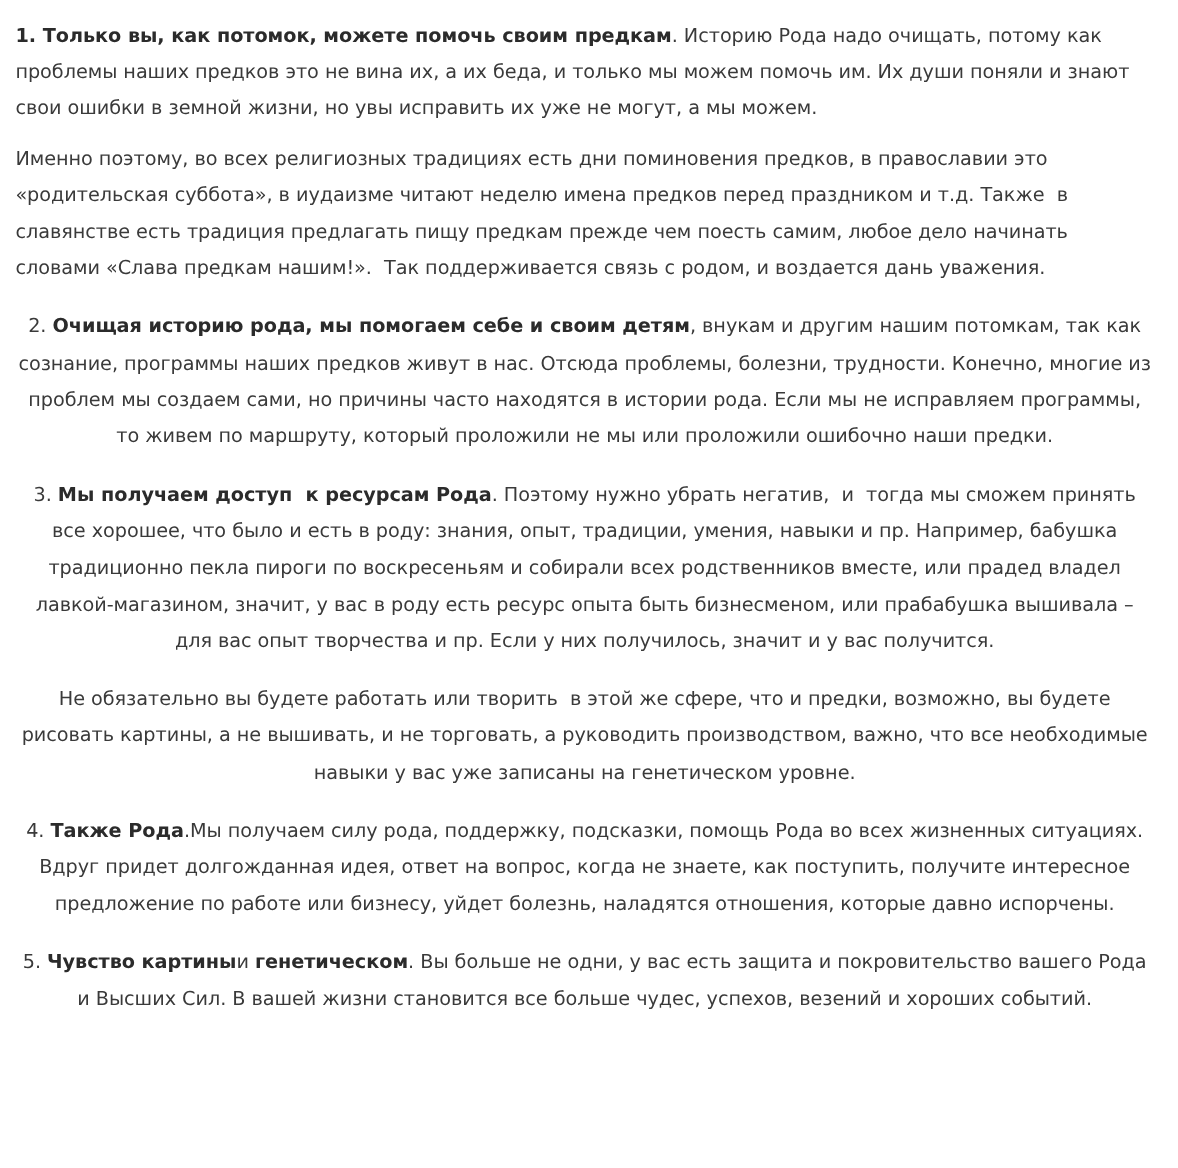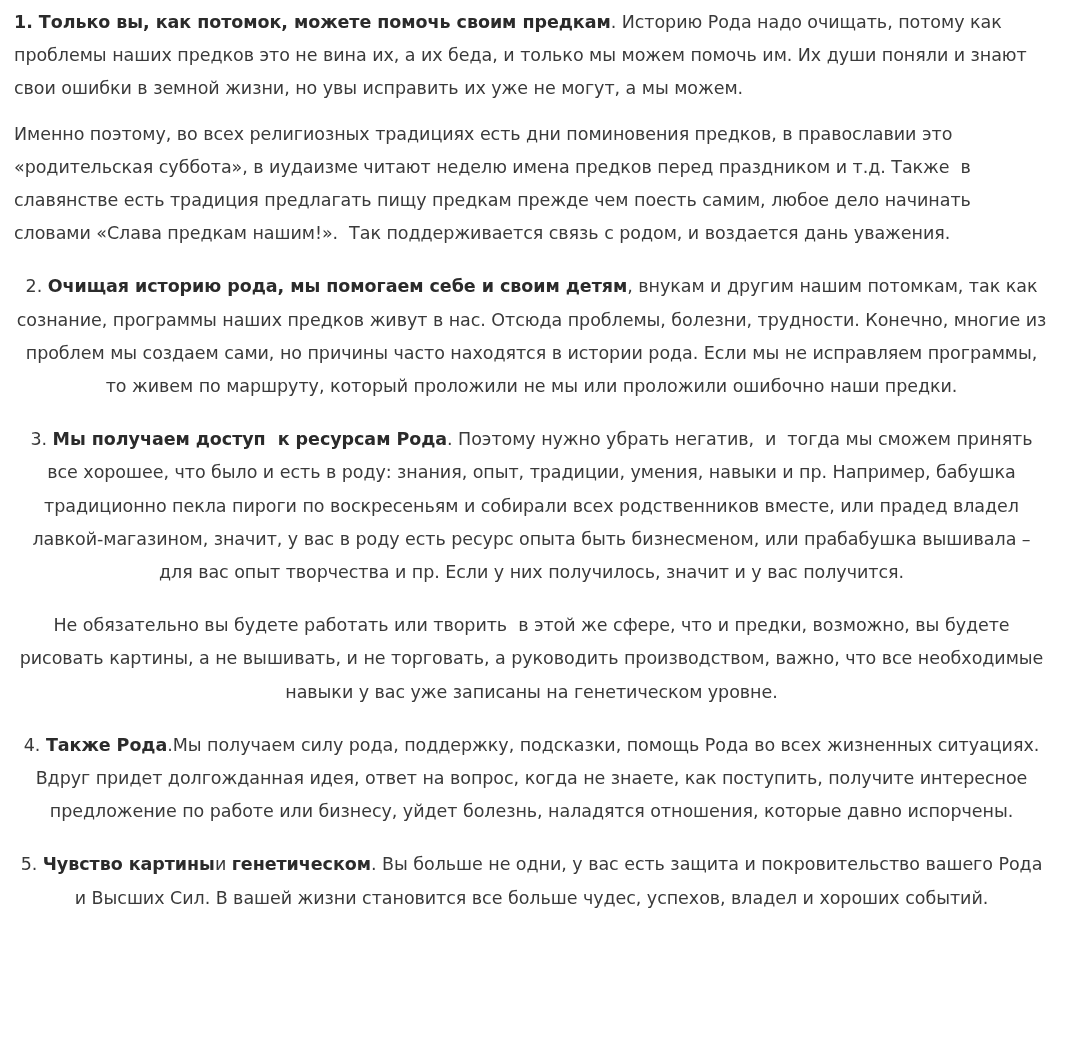--- a/index.html
+++ b/index.html
@@ -10,21 +10,21 @@
   body {
     width: 1071px;
     height: 1062px;
     font-family: "DejaVu Sans", sans-serif;
     color: #3a3a3a;
     overflow: hidden;
   }
   .doc {
     box-sizing: border-box;
     width: 1071px;
-    padding: 6px 22px 0 14px;
+    padding: 17px 22px 0 14px;
   }
   p {
     margin: 0;
     font-size: 17.5px;
     line-height: 33.2px;
     color: #3a3a3a;
     text-align: left;
     white-space: pre-wrap;
     letter-spacing: -0.05px;
   }
@@ -45,15 +45,15 @@
   <p class="gap-sm"><span>Именно поэтому, во всех религиозных традициях есть дни поминовения предков, в православии это «родительская суббота», в иудаизме читают неделю имена предков перед праздником и т.д. Также  в славянстве есть традиция предлагать пищу предкам прежде чем поесть самим, любое дело начинать словами «Слава предкам нашим!».  Так поддерживается связь с родом, и воздается дань уважения.</span></p>
 
   <p class="gap-para"><span>2. </span><b class="b">Очищая историю рода, мы помогаем себе и своим детям</b><span>, внукам и другим нашим потомкам, так как сознание, программы наших предков живут в нас. Отсюда проблемы, болезни, трудности. Конечно, многие из проблем мы создаем сами, но причины часто находятся в истории рода. Если мы не исправляем программы, то живем по маршруту, который проложили не мы или проложили ошибочно наши предки.</span></p>
 
   <p class="gap-para"><span>3. </span><b class="b">Мы получаем доступ  к ресурсам Рода</b><span>. Поэтому нужно убрать негатив,  и  тогда мы сможем принять все хорошее, что было и есть в роду: знания, опыт, традиции, умения, навыки и пр. Например, бабушка традиционно пекла пироги по воскресеньям и собирали всех родственников вместе, или прадед владел лавкой-магазином, значит, у вас в роду есть ресурс опыта быть бизнесменом, или прабабушка вышивала –  для вас опыт творчества и пр. Если у них получилось, значит и у вас получится.</span></p>
 
   <p class="gap-para"><span>Не обязательно вы будете работать или творить  в этой же сфере, что и предки, возможно, вы будете рисовать картины, а не вышивать, и не торговать, а руководить производством, важно, что все необходимые навыки у вас уже записаны на генетическом уровне.</span></p>
 
   <p class="gap-para"><span>4. </span><b class="b">Также Рода</b><span>.Мы получаем силу рода, поддержку, подсказки, помощь Рода во всех жизненных ситуациях. Вдруг придет долгожданная идея, ответ на вопрос, когда не знаете, как поступить, получите интересное предложение по работе или бизнесу, уйдет болезнь, наладятся отношения, которые давно испорчены.</span></p>
 
-  <p class="gap-para"><span>5. </span><span><b class="b">Чувство картины</b><span>и</span><span> </span><b class="b">генетическом</b></span><span>. Вы больше не одни, у вас есть защита и покровительство вашего Рода и Высших Сил. В вашей жизни становится все больше чудес, успехов, владел и хороших событий.</span></p>
+  <p class="gap-para"><span>5. </span><span><b class="b">Чувство картины</b><span>и</span><span> </span><b class="b">генетическом</b></span><span>. Вы больше не одни, у вас есть защита и покровительство вашего Рода и Высших Сил. В вашей жизни становится все больше чудес, успехов, везений и хороших событий.</span></p>
 
 </div>
 
 </body></html>

